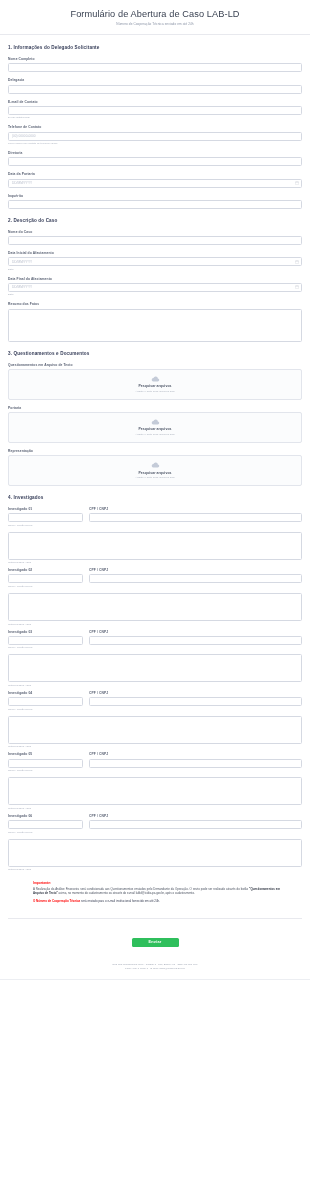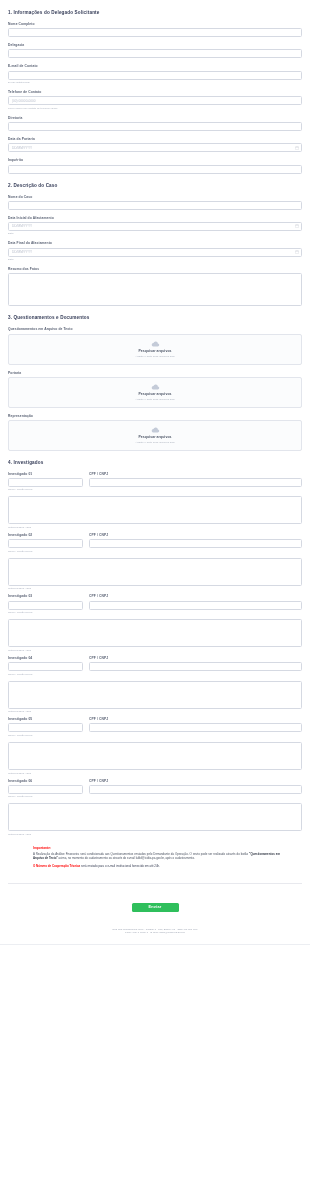--- a/index.html
+++ b/index.html
@@ -201,20 +201,24 @@
     color: #9aa1af;
     line-height: 1.5;
     letter-spacing: .05px;
   }
 </style>
 </head>
 <body>
 
 <div class="page">
 
+  <div class="header">
+    <h1 class="header-title">Formulário de Abertura de Caso LAB-LD</h1>
+    <div class="header-sub">Número de Cooperação Técnica enviado em até 24h</div>
+  </div>
 
   <div class="content">
 
     <div class="section-title first">1. Informações do Delegado Solicitante</div>
 
     <div class="field">
       <label class="field-label">Nome Completo</label>
       <input class="input" type="text" value="" style="">
     </div>
 

